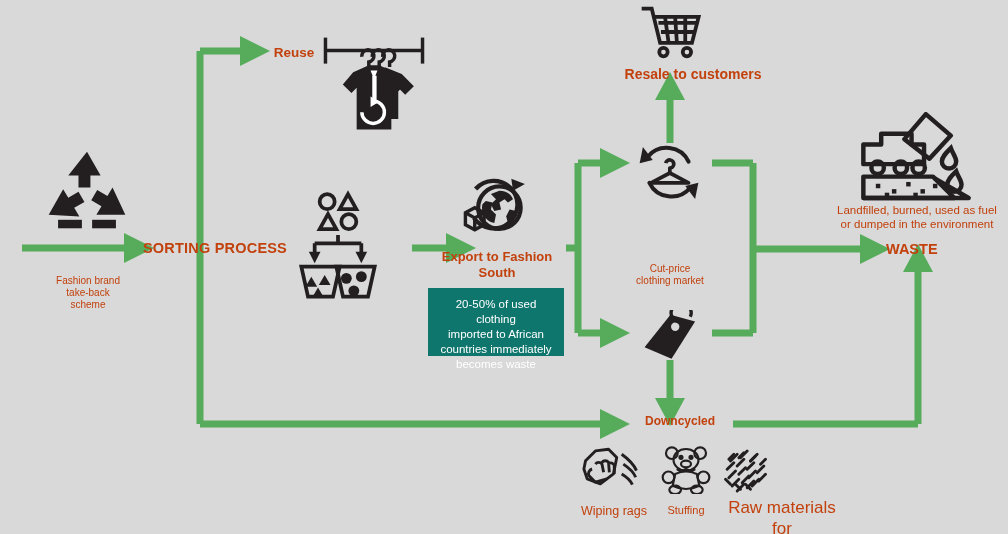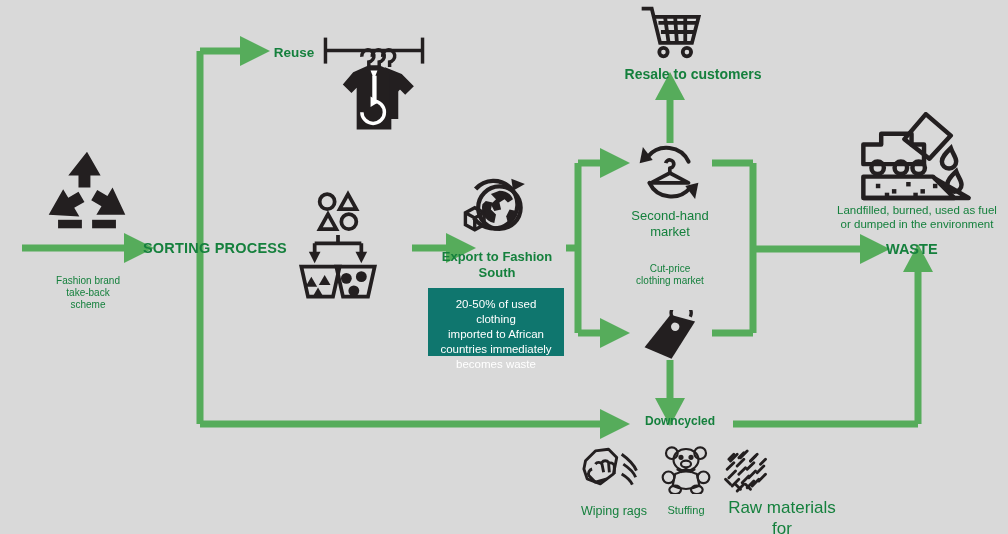--- a/index.html
+++ b/index.html
@@ -9,21 +9,21 @@
     font-family: "Liberation Sans", sans-serif;
     overflow: hidden;
   }
   #stage {
     position: relative;
     width: 1008px; height: 534px;
     background: #d9d9d9;
   }
   .lbl {
     position: absolute;
-    color: #15803d;
+    color: #c2410c;
     text-align: center;
     line-height: 1.22;
     white-space: pre-line;
   }
   .lbl-bold { font-weight: bold; }
   .icon { position: absolute; }
   .icon svg { display: block; }
   svg#wires { position: absolute; left: 0; top: 0; width: 1008px; height: 534px; }
   .callout {
     position: absolute;
@@ -187,22 +187,20 @@
         <path d="M66 56 a30 30 0 0 1 -50 -6"></path>
       </g>
       <polygon points="8,6 20,22 4,26" fill="#231f20"></polygon>
       <polygon points="72,70 60,54 76,50" fill="#231f20"></polygon>
       <g fill="none" stroke="#231f20" stroke-width="4.5" stroke-linejoin="round">
         <path d="M36 26 a5 5 0 1 1 5 6 v6"></path>
         <path d="M41 38 L18 50 L64 50 Z"></path>
       </g>
     </svg>
   </div>
-  <div class="lbl" style="left:612px; top:208px; width:116px; font-size:13px;">Second-hand
-market</div>
 
   <div class="lbl" style="left:604px; top:263px; width:132px; font-size:10px;">Cut-price
 clothing market</div>
 
   <div class="icon" style="left:640px; top:310px;">
     <svg width="62" height="52" viewBox="0 0 74 62">
       <path d="M40 6 L68 18 L34 58 L4 40 Z" fill="#231f20" transform="rotate(-8 36 32)"></path>
       <circle cx="42" cy="20" r="5" fill="#d9d9d9"></circle>
       <path d="M46 14 a12 11 0 1 1 14 -6" fill="none" stroke="#231f20" stroke-width="4"></path>
     </svg>

